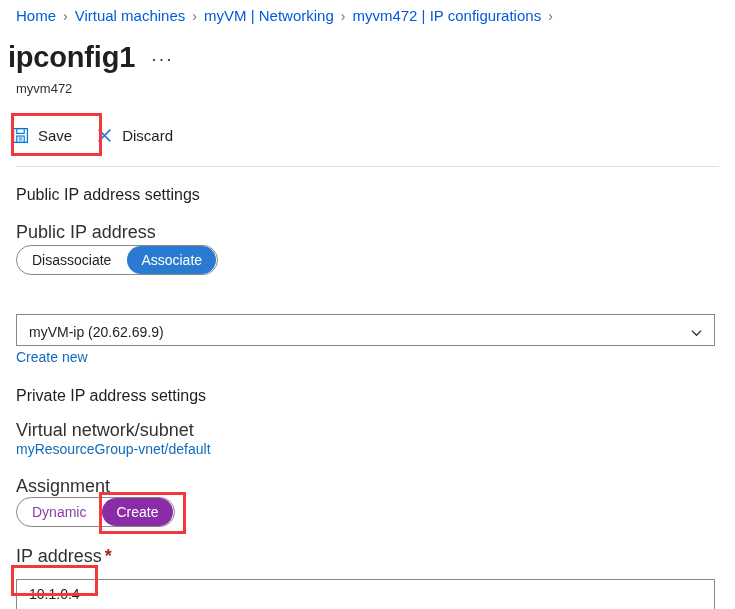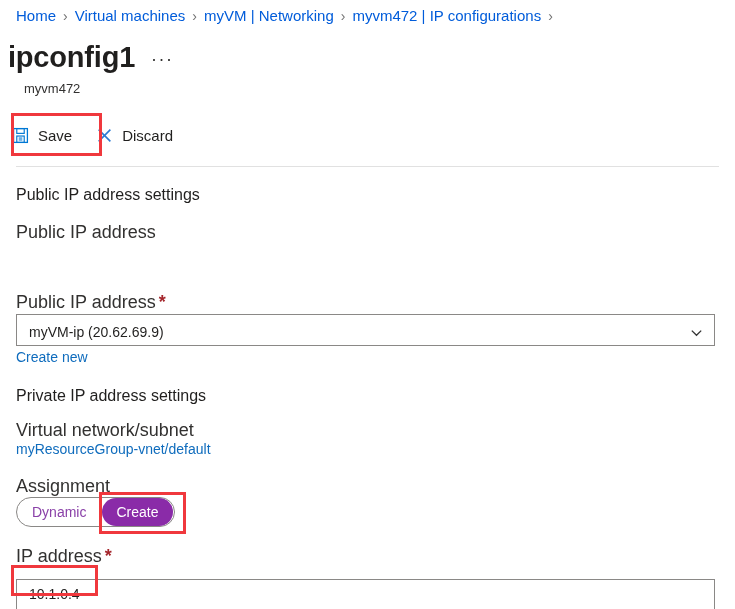--- a/index.html
+++ b/index.html
@@ -29,21 +29,21 @@
   }
   .page-title {
     font-size: 29px; font-weight: 600; color: #201f1e;
     line-height: 34px; letter-spacing: -0.2px;
   }
   .title-ellipsis {
     font-size: 18px; color: #323130; margin-left: 16px;
     margin-bottom: 4px; letter-spacing: 1.5px; cursor: pointer;
   }
   .subtitle {
-    position: absolute; left: 24px; top: 81px;
+    position: absolute; left: 16px; top: 81px;
     font-size: 13px; color: #323130;
   }
 
   
   .cmdbar {
     position: absolute; left: 0; top: 113px;
     width: 735px; height: 44px;
     display: flex; align-items: center;
   }
   .cmd-btn {
@@ -168,24 +168,25 @@
         </svg>
       </span>
       <span>Discard</span>
     </button>
   </div>
   <div class="cmdbar-divider"></div>
 
   <div class="section-h" style="top:186px;">Public IP address settings</div>
 
   <div class="field-label" style="top:222px;">Public IP address</div>
-
-  <div class="field-label" style="top:292px;">
-    <span>Public IP address</span><span class="req">*</span>
-  </div>
+  <div class="pillgroup" style="left:16px; top:245px;">
+    <span class="pill unsel-dark">Disassociate</span>
+    <span class="pill sel-blue">Associate</span>
+  </div>
+
   <div class="dropdown" style="top:314px;">
     <span>myVM-ip (20.62.69.9)</span>
     <span class="chev">
       <svg width="15" height="15" viewBox="0 0 16 16" xmlns="http://www.w3.org/2000/svg">
         <polyline points="3,6 8,11 13,6" fill="none" stroke="#333" stroke-width="1.4"></polyline>
       </svg>
     </span>
   </div>
   <div class="link" style="top:349px;">Create new</div>
 

